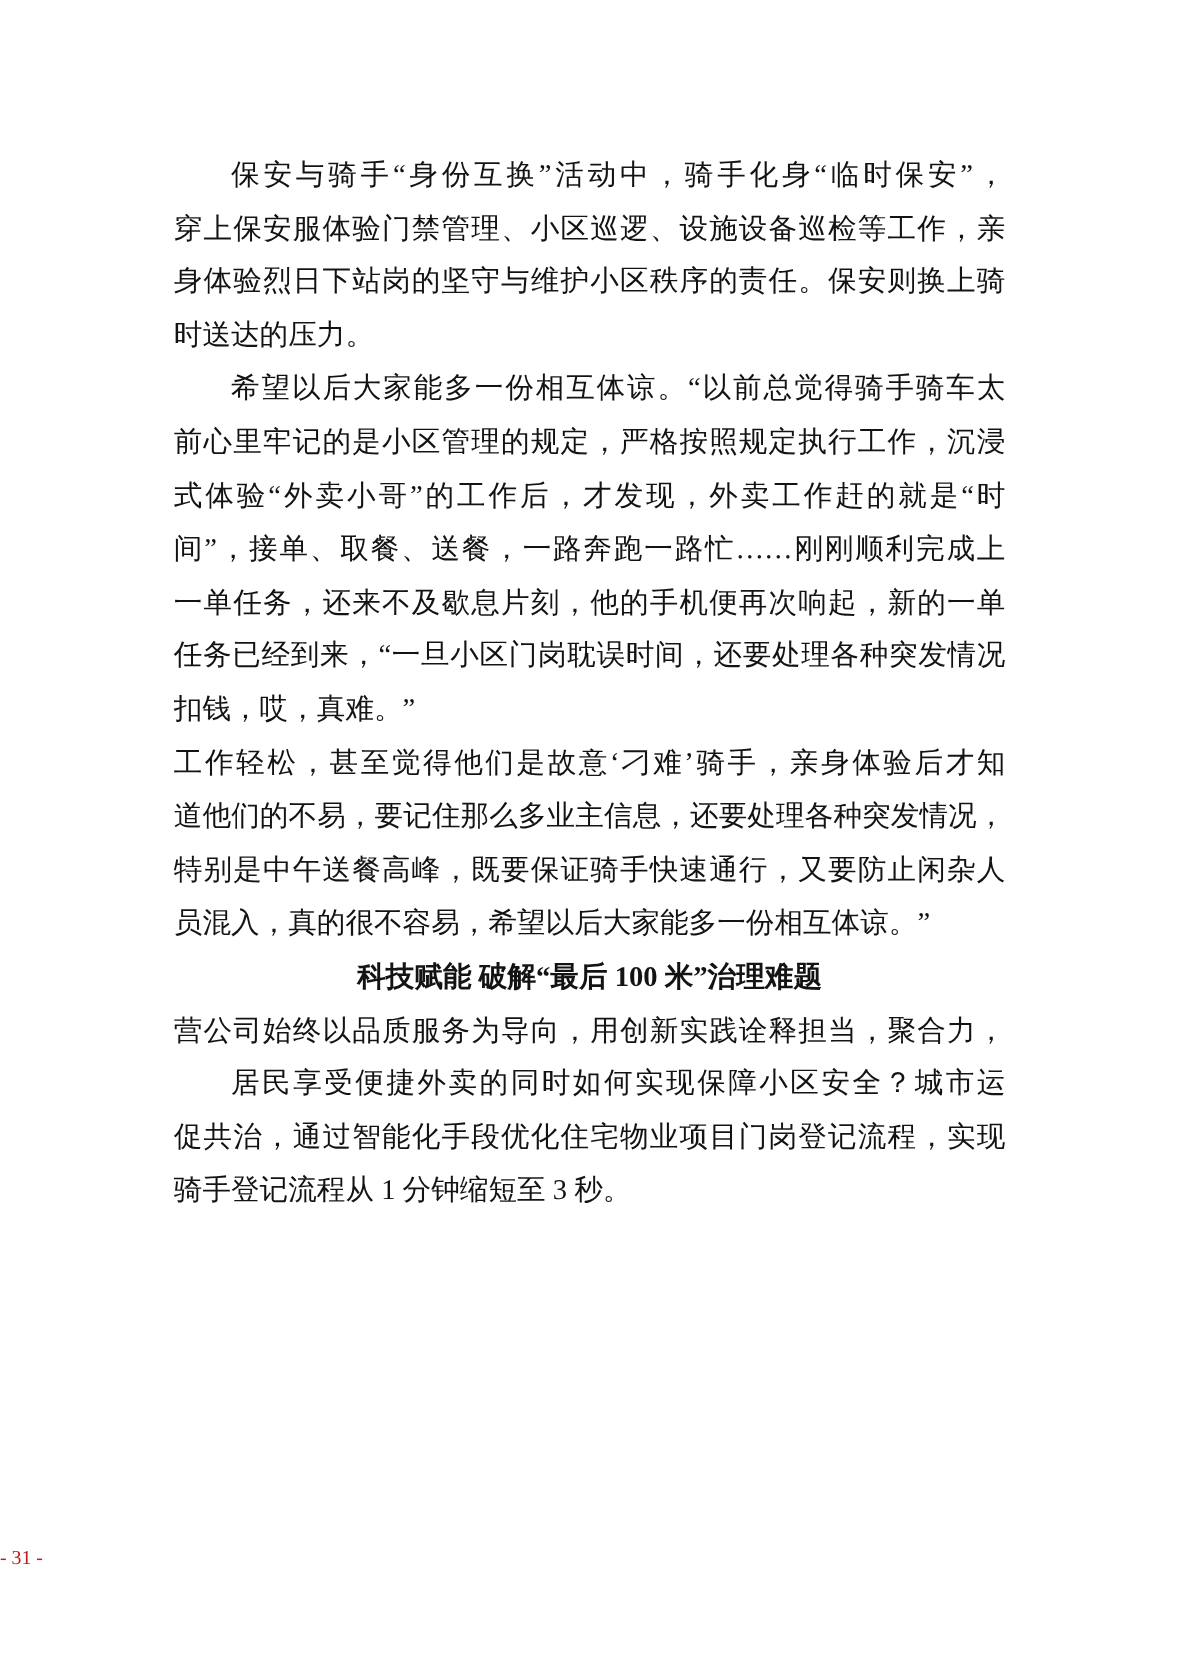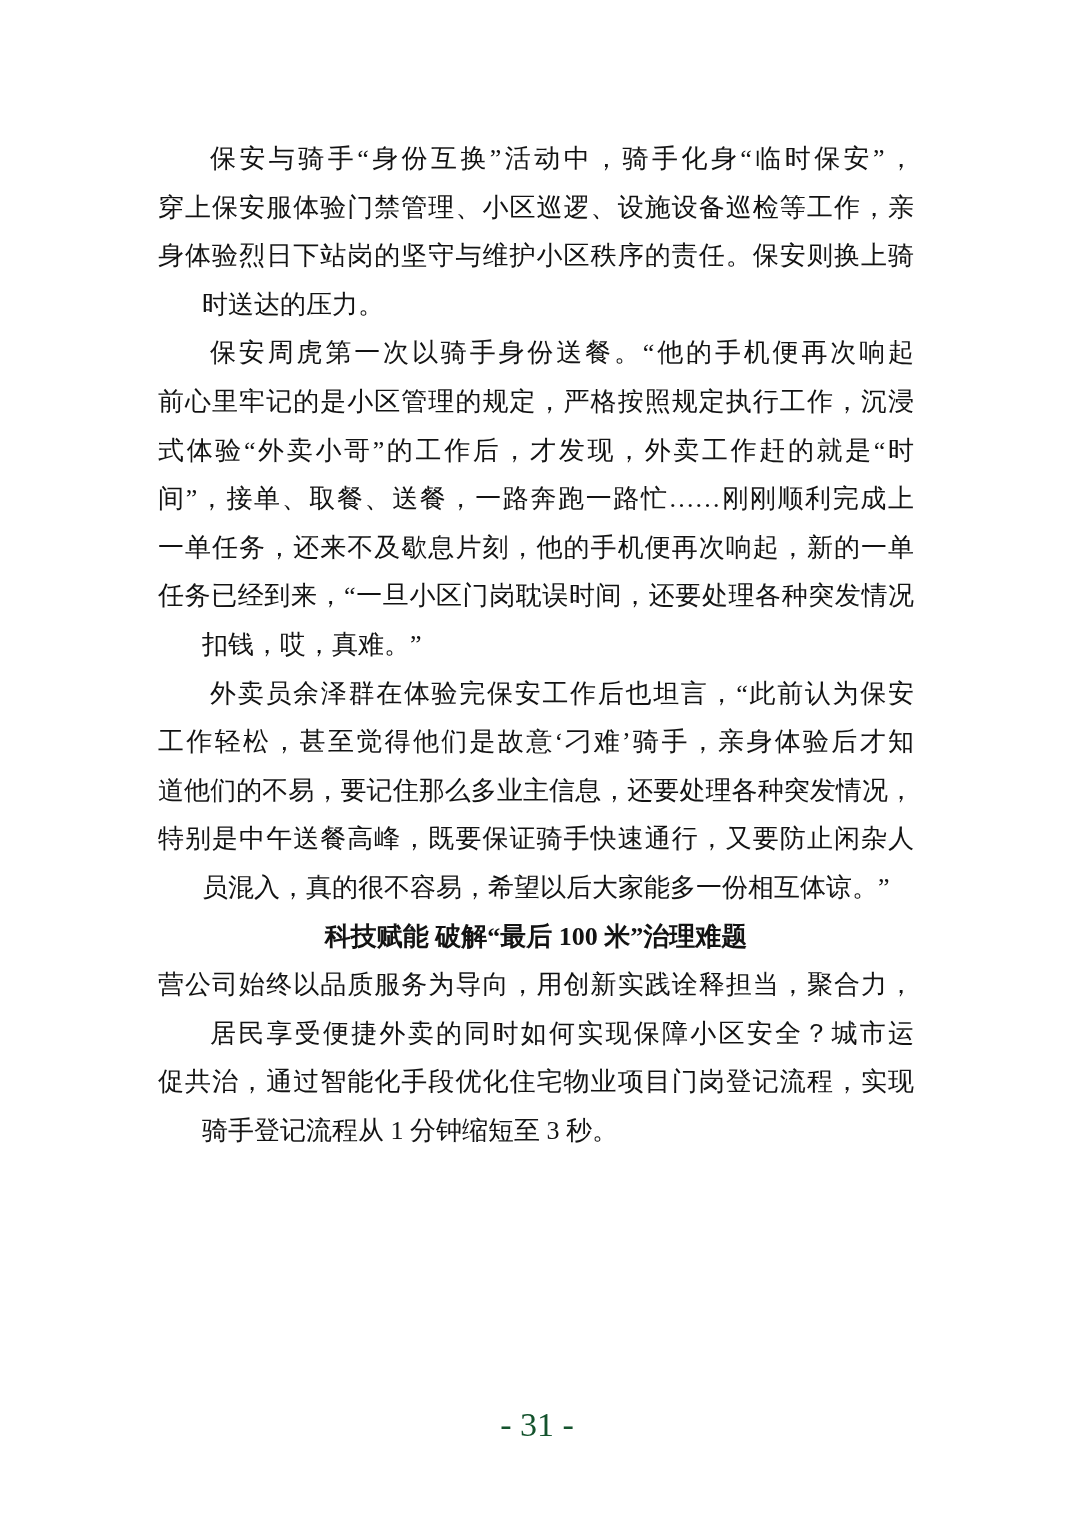--- a/index.html
+++ b/index.html
@@ -23,60 +23,58 @@
     width: 756px;
     font-size: 26px;
     line-height: 48.6px;
   }
   .para { margin: 0; padding: 0; }
   .ln {
     text-align: justify;
     text-align-last: justify;
   }
   .ln.fi { text-indent: 2em; }
-  .ln.last { text-align-last: left; margin-left: 44px; }
+  .ln.last { text-align-last: left; }
   .ln.heading {
     font-weight: 700;
     text-align-last: center;
   }
   .pagenum {
     position: absolute;
     left: 0;
     right: 0;
     top: 1406px;
-    text-align: center;
-    font-size: 34px;
-    color: #14532d;
+    font-size: 18px;
+    color: #b91c1c;
   }
 </style>
 </head>
 <body>
 
 <div class="page">
   <div class="textblock">
 
     <div class="para">
       <div class="ln fi">保安与骑手“身份互换”活动中，骑手化身“临时保安”，</div>
       <div class="ln">穿上保安服体验门禁管理、小区巡逻、设施设备巡检等工作，亲</div>
       <div class="ln">身体验烈日下站岗的坚守与维护小区秩序的责任。保安则换上骑</div>
       <div class="ln last">时送达的压力。</div>
     </div>
 
     <div class="para">
-      <div class="ln fi">保安周虎第一次以骑手身份送餐。“他的手机便再次响起</div>
+      <div class="ln fi">希望以后大家能多一份相互体谅。“以前总觉得骑手骑车太</div>
       <div class="ln">前心里牢记的是小区管理的规定，严格按照规定执行工作，沉浸</div>
       <div class="ln">式体验“外卖小哥”的工作后，才发现，外卖工作赶的就是“时</div>
       <div class="ln">间”，接单、取餐、送餐，一路奔跑一路忙……刚刚顺利完成上</div>
       <div class="ln">一单任务，还来不及歇息片刻，他的手机便再次响起，新的一单</div>
       <div class="ln">任务已经到来，“一旦小区门岗耽误时间，还要处理各种突发情况</div>
       <div class="ln last">扣钱，哎，真难。”</div>
     </div>
 
     <div class="para">
-      <div class="ln fi">外卖员余泽群在体验完保安工作后也坦言，“此前认为保安</div>
       <div class="ln">工作轻松，甚至觉得他们是故意‘刁难’骑手，亲身体验后才知</div>
       <div class="ln">道他们的不易，要记住那么多业主信息，还要处理各种突发情况，</div>
       <div class="ln">特别是中午送餐高峰，既要保证骑手快速通行，又要防止闲杂人</div>
       <div class="ln last">员混入，真的很不容易，希望以后大家能多一份相互体谅。”</div>
     </div>
 
     <div class="ln heading">科技赋能 破解“最后 100 米”治理难题</div>
 
     <div class="para">
       <div class="ln">营公司始终以品质服务为导向，用创新实践诠释担当，聚合力，</div>

